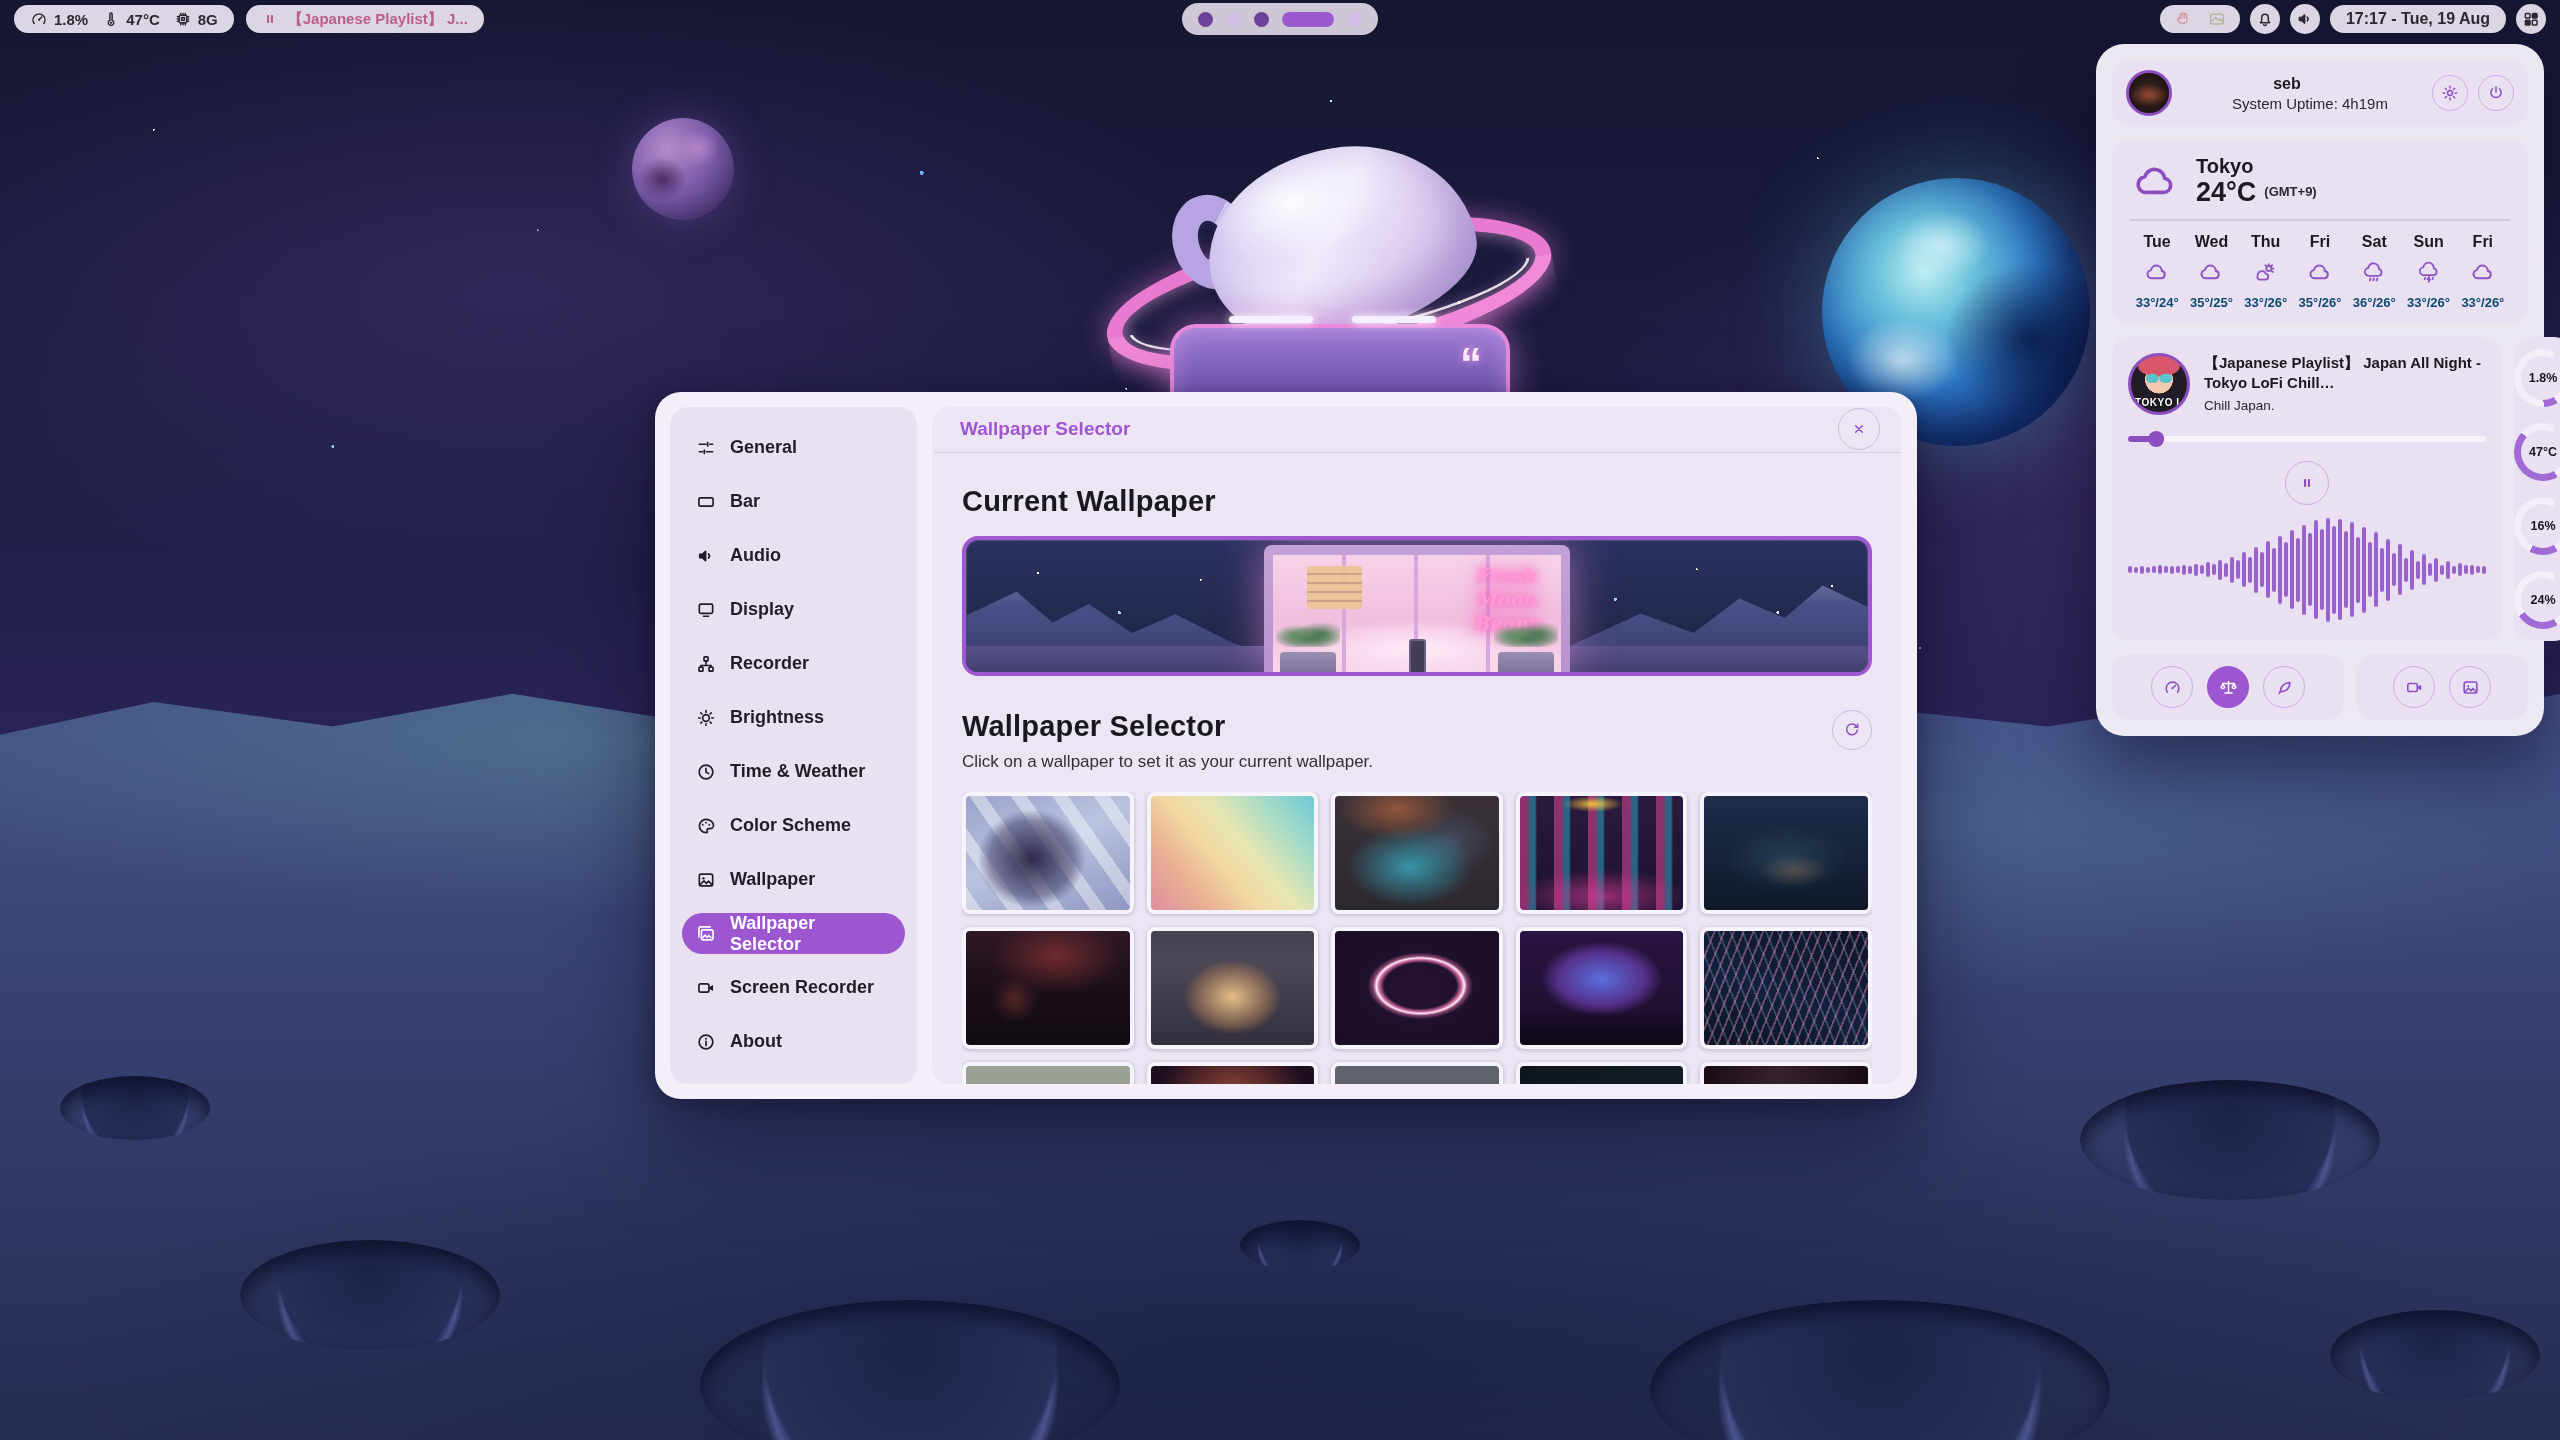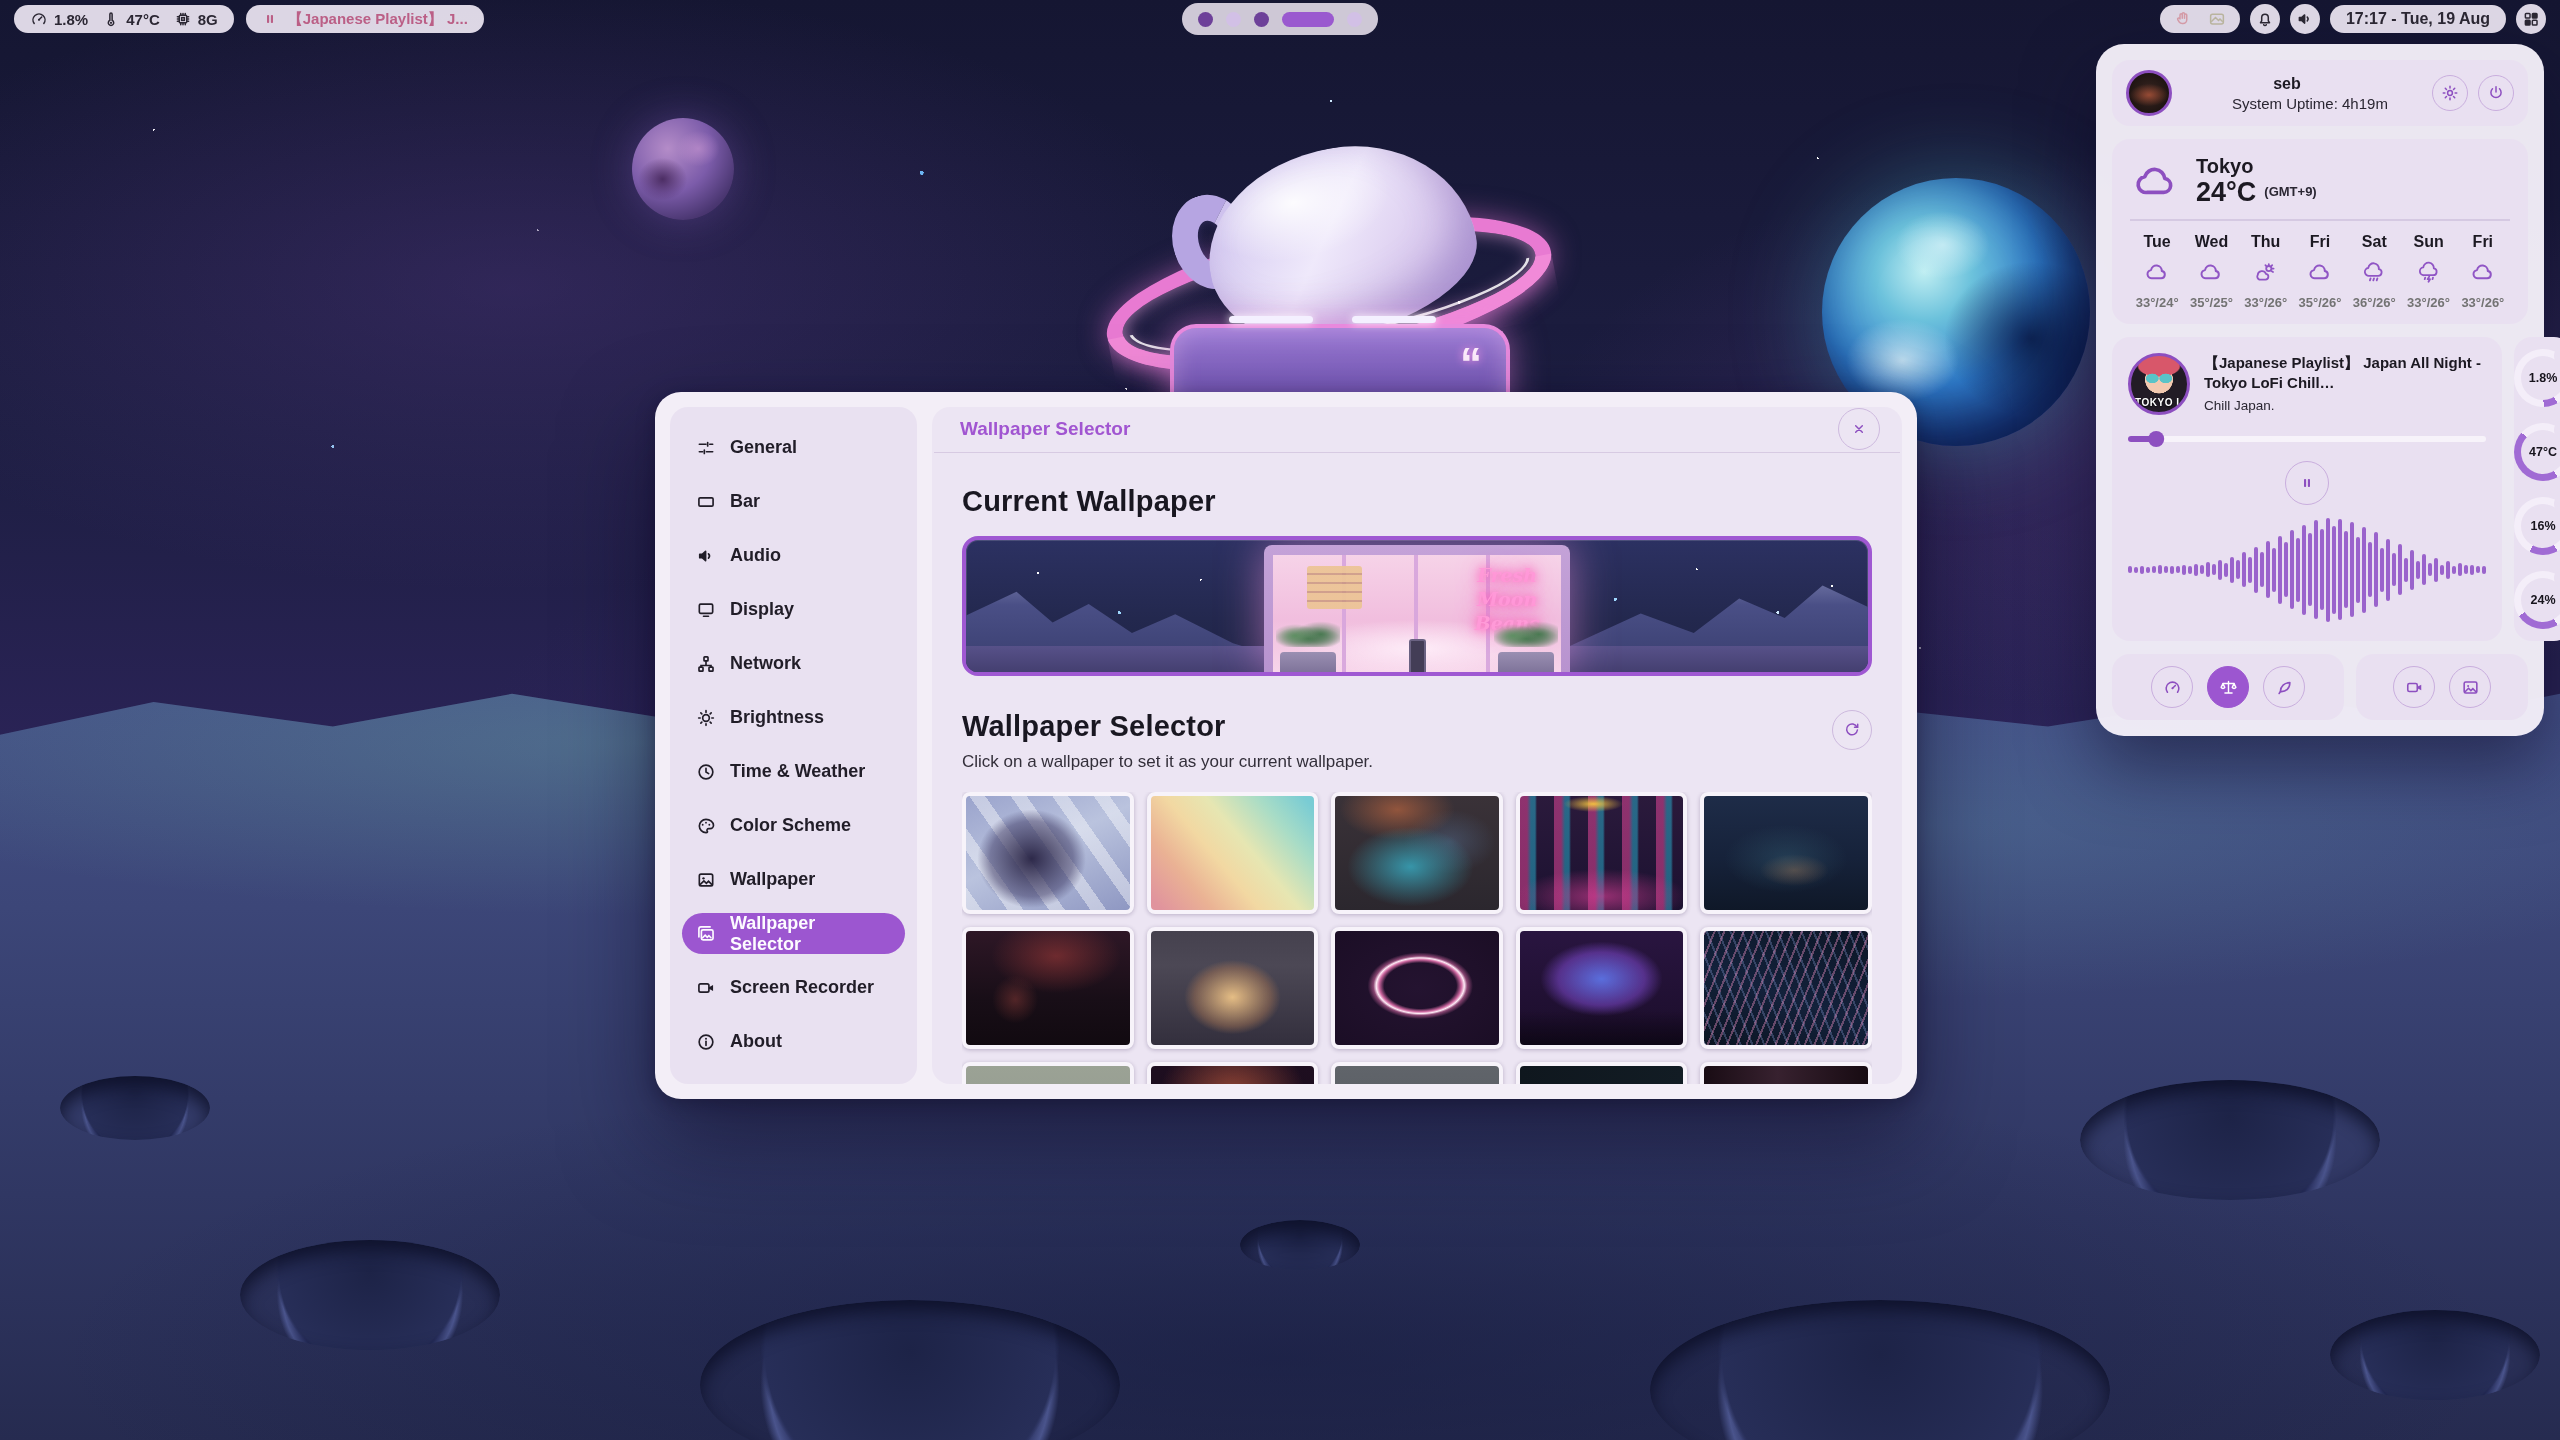--- a/index.html
+++ b/index.html
@@ -202,21 +202,21 @@
   .weather-card { padding:16px 18px 14px 18px; }
   .weather-top { display:flex; align-items:center; gap:14px; }
   .weather-cloud { color:#8d4fc0; }
   .weather-city { font-size:20px; font-weight:700; color:#1c1922; line-height:22px; }
   .weather-temp { font-size:27px; font-weight:700; color:#1c1922; line-height:30px; display:flex; align-items:center; gap:8px; }
   .weather-tz { font-size:13px; font-weight:700; color:#2a2632; }
   .weather-div { height:1.5px; background:#d5c9e2; margin:12px 0 12px 0; }
   .forecast { display:grid; grid-template-columns:repeat(7,1fr); text-align:center; row-gap:6px; }
   .fc-day { font-size:16px; font-weight:700; color:#1c1922; }
   .fc-icon { color:#9055c5; display:flex; justify-content:center; margin-top:4px; }
-  .fc-temp { font-size:13px; font-weight:600; color:#737373; margin-top:4px; }
+  .fc-temp { font-size:13px; font-weight:600; color:#0c4a6e; margin-top:4px; }
 
   .middle-row { display:flex; gap:12px; flex:1; }
   .media-card { flex:1; padding:16px; display:flex; flex-direction:column; position:relative; }
   .media-head { display:flex; gap:14px; }
   .media-art { width:62px; height:62px; min-width:62px; border-radius:50%; border:3px solid #8d4fc0; position:relative; overflow:hidden;
     background: radial-gradient(circle at 50% 38%, #f2c9b0 0 30%, #26202a 31% 75%, #302a36 100%);
     background-image: radial-gradient(24% 18% at 38% 40%, #59c4c8 0 45%, transparent 50%), radial-gradient(24% 18% at 62% 40%, #59c4c8 0 45%, transparent 50%), radial-gradient(60% 30% at 50% 18%, #d8576a 0 60%, transparent 65%), radial-gradient(circle at 50% 42%, #f2c9b0 0 32%, #221c26 33% 78%, #2e2834 100%); }
   .media-art .art-text { position:absolute; bottom:4px; left:0; right:0; text-align:center; color:#fff; font-size:10px; font-weight:800; text-shadow:0 1px 2px #000; letter-spacing:.5px; }
   .media-title { font-size:15px; font-weight:700; color:#1c1922; line-height:20px; max-height:40px; overflow:hidden; }
   .media-sub { font-size:13.5px; color:#2a2632; margin-top:5px; }
@@ -382,21 +382,21 @@
         </svg>
       <span>Display</span>
     </div>
     <div class="side-item">
       <svg class="si" width="20" height="20" viewBox="0 0 24 24" fill="none" stroke="currentColor" stroke-width="2">
           <rect x="9.6" y="3.5" width="4.8" height="4.8" rx=".8"></rect>
           <rect x="3.6" y="15.7" width="4.8" height="4.8" rx=".8"></rect>
           <rect x="15.6" y="15.7" width="4.8" height="4.8" rx=".8"></rect>
           <path d="M12 8.3v3.2M6 15.7v-1.9h12v1.9M12 11.5v2.3"></path>
         </svg>
-      <span>Network</span>
+      <span>Recorder</span>
     </div>
     <div class="side-item">
       <svg class="si" width="20" height="20" viewBox="0 0 24 24" fill="none" stroke="currentColor" stroke-width="2" stroke-linecap="round">
           <circle cx="12" cy="12" r="4"></circle>
           <path d="M12 3.2v1.8M12 19v1.8M3.2 12H5M19 12h1.8M5.8 5.8L7 7M17 17l1.2 1.2M18.2 5.8L17 7M7 17l-1.2 1.2"></path>
         </svg>
       <span>Brightness</span>
     </div>
     <div class="side-item">
       <svg class="si" width="20" height="20" viewBox="0 0 24 24" fill="none" stroke="currentColor" stroke-width="2" stroke-linecap="round">

